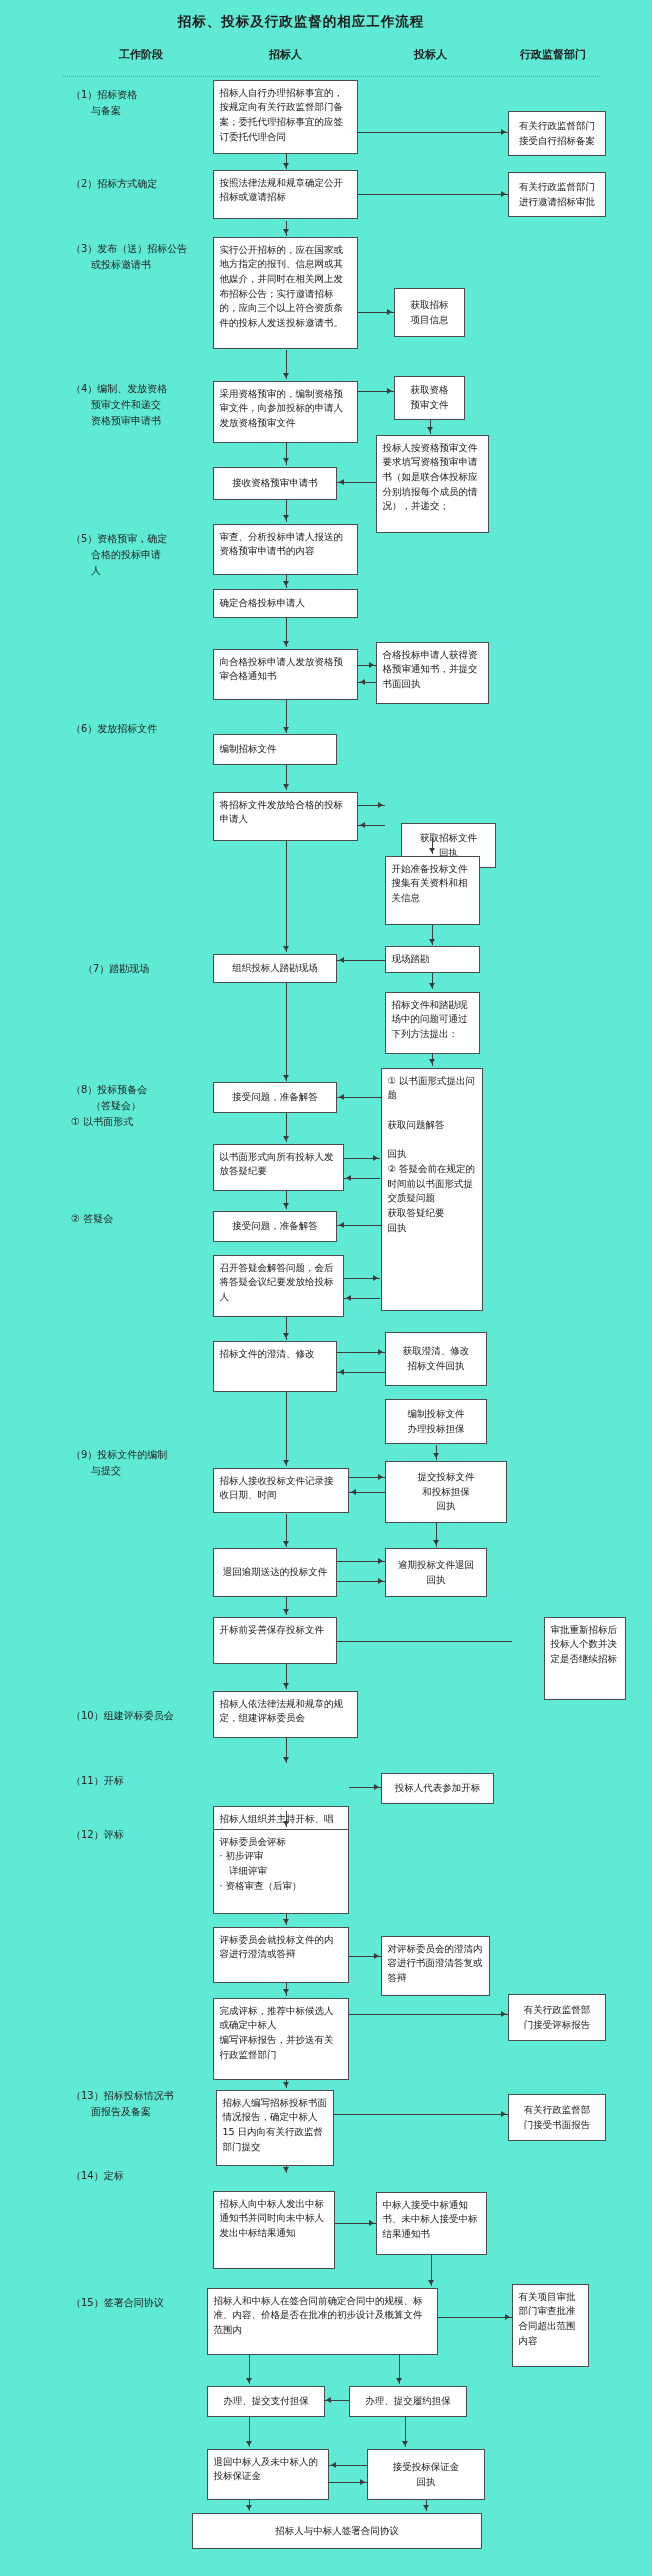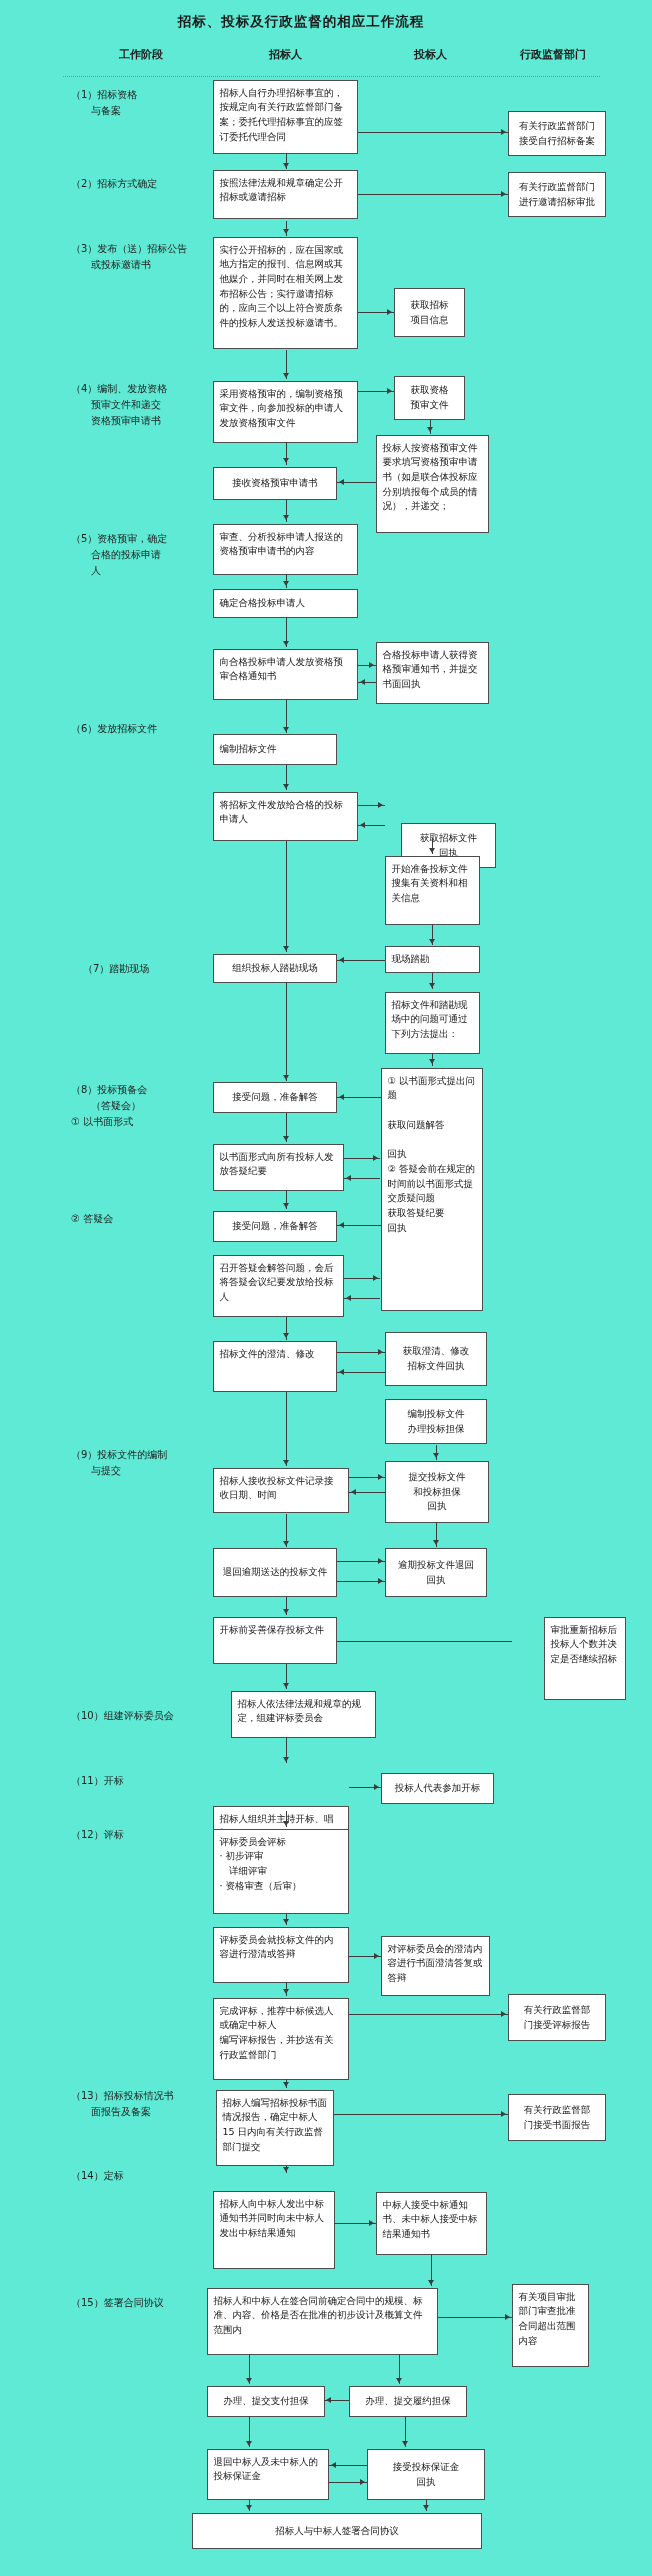--- a/index.html
+++ b/index.html
@@ -75,21 +75,21 @@
   <div class="bx" style="left:213px;top:792px;width:145px;height:49px;">将招标文件发放给合格的投标申请人</div>
   <div class="bx ctr" style="left:213px;top:954px;width:124px;height:29px;text-align:right;">组织投标人踏勘现场</div>
   <div class="bx ctr" style="left:213px;top:1082px;width:124px;height:31px;">接受问题，准备解答</div>
   <div class="bx" style="left:213px;top:1144px;width:131px;height:47px;">以书面形式向所有投标人发放答疑纪要</div>
   <div class="bx ctr" style="left:213px;top:1211px;width:124px;height:31px;">接受问题，准备解答</div>
   <div class="bx" style="left:213px;top:1255px;width:131px;height:62px;">召开答疑会解答问题，会后将答疑会议纪要发放给投标人</div>
   <div class="bx" style="left:213px;top:1341px;width:124px;height:51px;">招标文件的澄清、修改</div>
   <div class="bx" style="left:213px;top:1468px;width:136px;height:45px;">招标人接收投标文件记录接收日期、时间</div>
   <div class="bx ctr" style="left:213px;top:1548px;width:124px;height:49px;">退回逾期送达的投标文件</div>
   <div class="bx" style="left:213px;top:1617px;width:124px;height:47px;">开标前妥善保存投标文件</div>
-  <div class="bx" style="left:213px;top:1691px;width:145px;height:47px;margin-left:18px;">招标人依法律法规和规章的规定，组建评标委员会</div>
+  <div class="bx" style="left:213px;top:1691px;width:145px;height:47px;">招标人依法律法规和规章的规定，组建评标委员会</div>
   <div class="bx" style="left:213px;top:1766px;width:136px;height:45px;margin-top:40px;">招标人组织并主持开标、唱标</div>
   <div class="bx" style="left:213px;top:1829px;width:136px;height:85px;">评标委员会评标
 · 初步评审
 　详细评审
 · 资格审查（后审）</div>
   <div class="bx" style="left:213px;top:1998px;width:136px;height:82px;">完成评标，推荐中标候选人或确定中标人
 编写评标报告，并抄送有关行政监督部门</div>
   <div class="bx" style="left:213px;top:1927px;width:136px;height:56px;">评标委员会就投标文件的内容进行澄清或答辩</div>
   <div class="bx" style="left:216px;top:2090px;width:118px;height:76px;">招标人编写招标投标书面情况报告，确定中标人 15 日内向有关行政监督部门提交</div>
   <div class="bx" style="left:213px;top:2175px;width:122px;height:78px;margin-top:16px;">招标人向中标人发出中标通知书并同时向未中标人发出中标结果通知</div>
@@ -114,21 +114,21 @@
 获取问题解答
 
 回执
 ② 答疑会前在规定的时间前以书面形式提交质疑问题
 获取答疑纪要
 回执</div>
   <div class="bx ctr" style="left:385px;top:1332px;width:102px;height:54px;">获取澄清、修改
 招标文件回执</div>
   <div class="bx ctr" style="left:385px;top:1399px;width:102px;height:45px;">编制投标文件
 办理投标担保</div>
-  <div class="bx ctr" style="left:385px;top:1461px;width:104px;height:62px;">提交投标文件
+  <div class="bx ctr" style="left:385px;top:1461px;width:122px;height:62px;">提交投标文件
 和投标担保
 回执</div>
   <div class="bx ctr" style="left:385px;top:1548px;width:102px;height:49px;">逾期投标文件退回
 回执</div>
   <div class="bx ctr" style="left:381px;top:1773px;width:113px;height:31px;">投标人代表参加开标</div>
   <div class="bx" style="left:381px;top:1936px;width:109px;height:60px;">对评标委员会的澄清内容进行书面澄清答复或答辩</div>
   <div class="bx" style="left:376px;top:2192px;width:111px;height:63px;">中标人接受中标通知书、未中标人接受中标结果通知书</div>
   <div class="bx ctr" style="left:349px;top:2386px;width:118px;height:31px;">办理、提交履约担保</div>
   <div class="bx ctr" style="left:367px;top:2449px;width:118px;height:51px;">接受投标保证金
 回执</div>

